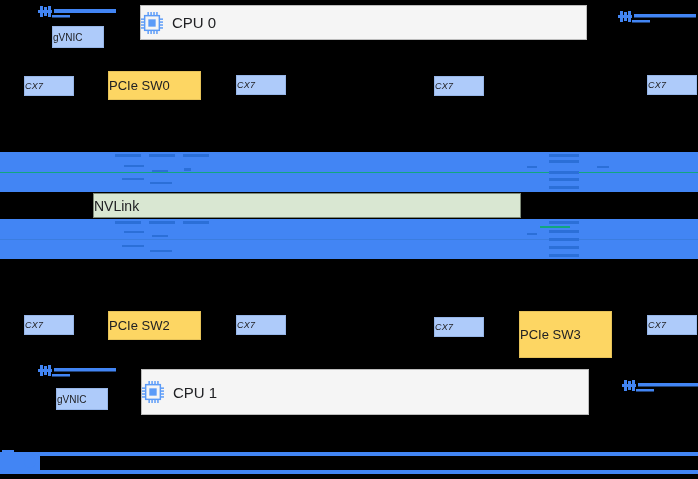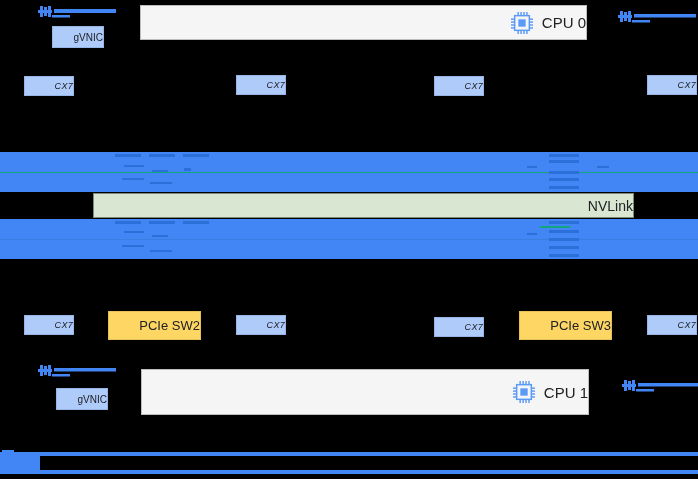--- a/index.html
+++ b/index.html
@@ -17,25 +17,24 @@
     background: #000000;
     overflow: hidden;
   }
   .abs { position: absolute; }
 
   
   .node {
     box-sizing: border-box;
     display: flex;
     align-items: center;
-    justify-content: flex-end;
+    justify-content: flex-start;
     border: 1px solid rgba(0,0,0,0.35);
     color: #202124;
     white-space: nowrap;
-    padding-left: 31px;
   }
   .cpu-box {
     background: #F5F5F5;
     border: 1px solid #BDBDBD;
     font-size: 15px;
     color: #202124;
     gap: 9px;
   }
   .nvlink-box {
     background: #D9E7D2;
@@ -154,20 +153,23 @@
         <rect x="8" y="8" width="8" height="8" fill="#5B9BF8"></rect>
       </svg>
     </span>
     <span>CPU 0</span>
   </div>
 
   <div class="abs node cx7-box" style="left:24px; top:76px; width:50px; height:20px;">
     <span>CX7</span>
   </div>
 
+  <div class="abs node pcie-box" style="left:108px; top:71px; width:93px; height:29px;">
+    <span>PCIe SW0</span>
+  </div>
 
   <div class="abs node cx7-box" style="left:236px; top:75px; width:50px; height:20px;">
     <span>CX7</span>
   </div>
 
   <div class="abs node cx7-box" style="left:434px; top:76px; width:50px; height:20px;">
     <span>CX7</span>
   </div>
 
 
@@ -187,21 +189,21 @@
     <div class="band-tick" style="left:150px; top:30px; width:22px; height:2px;"></div>
     <div class="band-tick" style="left:549px; top:2px; width:30px; height:3px;"></div>
     <div class="band-tick" style="left:549px; top:8px; width:30px; height:3px;"></div>
     <div class="band-tick" style="left:549px; top:19px; width:30px; height:3px;"></div>
     <div class="band-tick" style="left:549px; top:26px; width:30px; height:3px;"></div>
     <div class="band-tick" style="left:549px; top:34px; width:30px; height:3px;"></div>
     <div class="band-tick" style="left:527px; top:14px; width:10px; height:2px;"></div>
     <div class="band-tick" style="left:597px; top:14px; width:12px; height:2px;"></div>
   </div>
 
-  <div class="abs node nvlink-box" style="left:93px; top:193px; width:541px; height:25px;">
+  <div class="abs node nvlink-box" style="left:93px; top:193px; width:428px; height:25px;">
     <span>NVLink</span>
   </div>
 
   <div class="abs gpu-band" style="left:0px; top:219px; width:698px; height:40px;">
     <div class="band-split" style="background:#3b7de0;"></div>
     <div class="band-tick" style="left:115px; top:2px; width:26px; height:3px;"></div>
     <div class="band-tick" style="left:149px; top:2px; width:26px; height:3px;"></div>
     <div class="band-tick" style="left:183px; top:2px; width:26px; height:3px;"></div>
     <div class="band-tick" style="left:124px; top:12px; width:20px; height:2px;"></div>
     <div class="band-tick" style="left:152px; top:16px; width:16px; height:2px;"></div>
@@ -225,21 +227,21 @@
   </div>
 
   <div class="abs node cx7-box" style="left:236px; top:315px; width:50px; height:20px;">
     <span>CX7</span>
   </div>
 
   <div class="abs node cx7-box" style="left:434px; top:317px; width:50px; height:20px;">
     <span>CX7</span>
   </div>
 
-  <div class="abs node pcie-box" style="left:519px; top:311px; width:93px; height:29px;">
+  <div class="abs node pcie-box" style="left:519px; top:311px; width:93px; height:47px;">
     <span>PCIe SW3</span>
   </div>
 
   <div class="abs node cx7-box" style="left:647px; top:315px; width:50px; height:20px;">
     <span>CX7</span>
   </div>
 
   <div class="abs nic-icon" style="left:38px; top:364px; width:78px; height:16px;">
     <svg width="78" height="16" viewBox="0 0 78 16">
       <rect x="16" y="4" width="62" height="3.5" fill="#4285F4"></rect>

